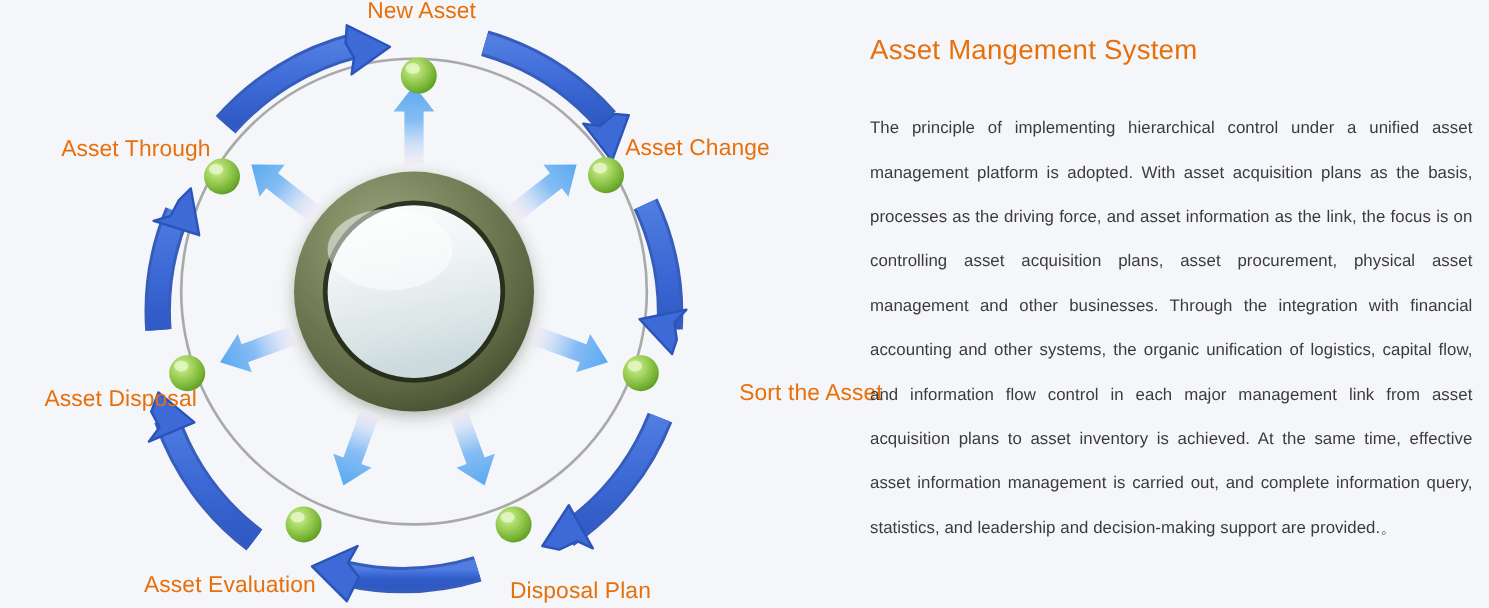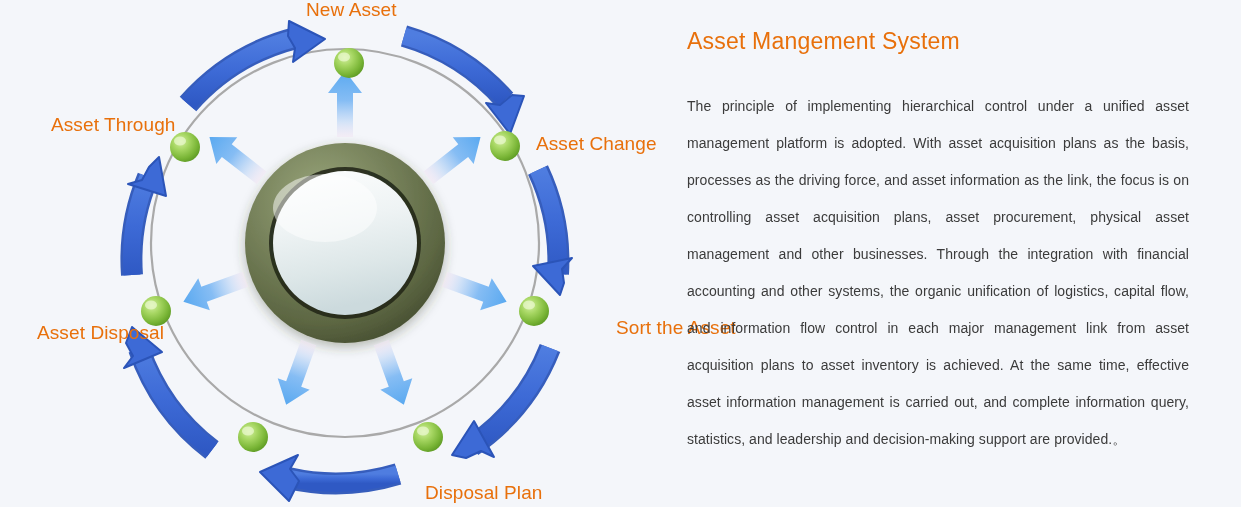--- a/index.html
+++ b/index.html
@@ -28,21 +28,21 @@
     color:#E8700B;
     font-size:19px;
     font-family:"Liberation Sans", sans-serif;
     white-space:nowrap;
     line-height:1;
     letter-spacing:0.1px;
   }
 
   
   #text-panel {
-    position:absolute; left:672px; top:0;
+    position:absolute; left:710px; top:0;
     width:531px; height:507px;
     padding:28px 14px 13px 15px;
   }
   #sys-title {
     color:#E8700B;
     font-size:23px;
     font-weight:normal;
     letter-spacing:0.2px;
     margin:0 0 32px 0;
     line-height:1.2;
@@ -220,26 +220,27 @@
         </g>
         <g>
           <circle cx="185" cy="147" r="15" fill="url(#gNode)"></circle>
           <ellipse cx="180" cy="141" rx="6" ry="4.5" fill="#eaf8cd" opacity="0.75"></ellipse>
         </g>
       </g>
     </svg>
 
     <div class="node-label" style="left:306px; top:0px;">New Asset</div>
 
-    <div class="node-label" style="left:536px; top:114px;margin-top:20px;">Asset Change</div>
+    <div class="node-label" style="left:521px; top:114px;">Asset Change</div>
 
     <div class="node-label" style="left:576px; top:318px;margin-left:40px;">Sort the Asset</div>
 
     <div class="node-label" style="left:425px; top:483px;">Disposal Plan</div>
 
+    <div class="node-label" style="left:120px; top:478px;">Asset Evaluation</div>
 
     <div class="node-label" style="left:5px; top:323px;margin-left:32px;">Asset Disposal</div>
 
     <div class="node-label" style="left:51px; top:115px;">Asset Through</div>
   </div>
 
   <div id="text-panel">
     <h1 id="sys-title">Asset Mangement System</h1>
     <p id="sys-body">The principle of implementing hierarchical control under a unified asset management platform is adopted. With asset acquisition plans as the basis, processes as the driving force, and asset information as the link, the focus is on controlling asset acquisition plans, asset procurement, physical asset management and other businesses. Through the integration with financial accounting and other systems, the organic unification of logistics, capital flow, and information flow control in each major management link from asset acquisition plans to asset inventory is achieved. At the same time, effective asset information management is carried out, and complete information query, statistics, and leadership and decision-making support are provided.。</p>
   </div>

